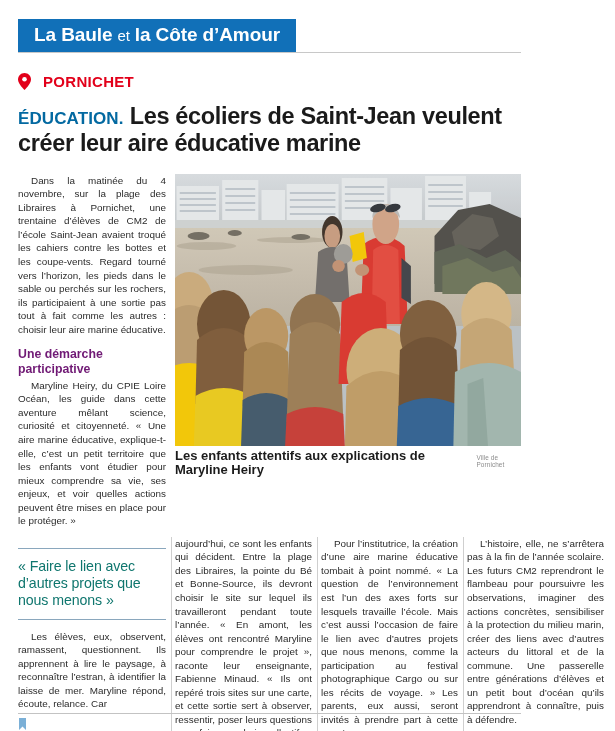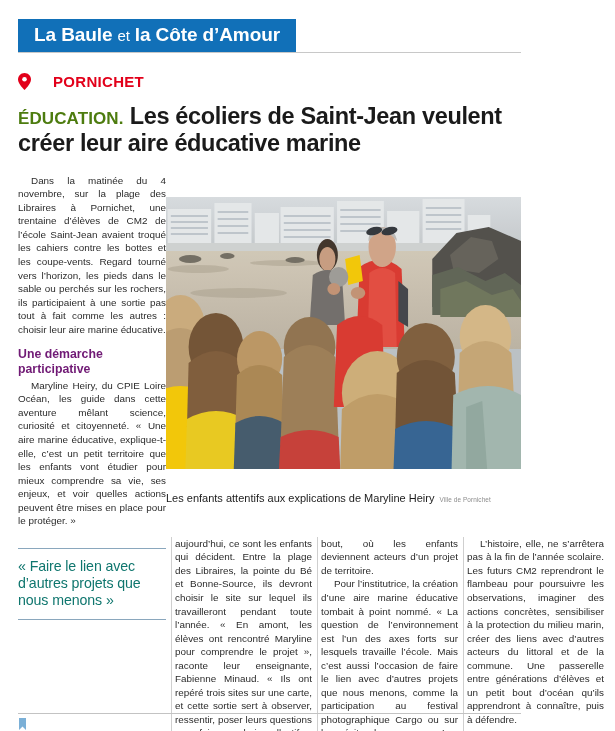--- a/index.html
+++ b/index.html
@@ -49,21 +49,21 @@
     border-bottom: 1px solid #c8c8c8;
     margin-top: -1px;
     height: 1px;
   }
 
   
   .locality {
     margin-top: 19px;
     display: flex;
     align-items: center;
-    gap: 22px;
+    gap: 12px;
     height: 18px;
   }
   .pin-icon {
     display: inline-block;
     width: 13px;
     height: 17px;
     flex: 0 0 auto;
   }
   .locality-name {
     color: #e2001a;
@@ -75,31 +75,31 @@
   
   .headline {
     margin-top: 13px;
     font-size: 23.5px;
     font-weight: bold;
     line-height: 1.17;
     color: #1a1a1a;
     letter-spacing: -0.35px;
   }
   .kicker {
-    color: #4d7c0f;
+    color: #0369a1;
     font-size: 17px;
     font-weight: bold;
     letter-spacing: 0.1px;
   }
 
   
   .top-area {
     margin-top: 14px;
     display: flex;
-    align-items: center;
+    gap: 9px;
   }
   .col-narrow {
     width: 148px;
     flex: 0 0 148px;
   }
   .photo-block {
     flex: 1 1 auto;
     position: relative;
   }
 
@@ -151,24 +151,23 @@
   .photo svg { display: block; }
 
   .caption-row {
     margin-top: 3px;
     display: flex;
     align-items: baseline;
     gap: 5px;
     line-height: 1.1;
   }
   .caption-text {
-    font-size: 11px;
-    font-weight: normal;
+    font-size: 13px;
+    font-weight: bold;
     color: #1c1c1c;
-    margin-top: 20px;
   }
   .caption-credit {
     font-size: 6.4px;
     color: #8c8c8c;
     letter-spacing: 0.1px;
   }
 
   
   .cols4 {
     margin-top: 9px;
@@ -399,31 +398,33 @@
     </div>
   </div>
 
   <div class="cols4">
     <div class="vrule" style="left:152.5px; height:196px;"></div>
     <div class="vrule" style="left:298.5px; height:196px;"></div>
     <div class="vrule" style="left:444.5px; height:196px;"></div>
 
     <div class="col c1">
       <div class="pullquote">« Faire le lien avec d’autres projets que nous menons »</div>
+      <div class="body-text">
+        <p>Les élèves, eux, observent, ramassent, questionnent. Ils apprennent à lire le paysage, à reconnaître l’estran, à identifier la laisse de mer. Maryline répond, écoute, relance. Car</p>
+      </div>
     </div>
 
     <div class="col">
       <div class="body-text">
         <p class="noindent">aujourd’hui, ce sont les enfants qui décident. Entre la plage des Libraires, la pointe du Bé et Bonne-Source, ils devront choisir le site sur lequel ils travailleront pendant toute l’année. « En amont, les élèves ont rencontré Maryline pour comprendre le projet », raconte leur enseignante, Fabienne Minaud. « Ils ont repéré trois sites sur une carte, et cette sortie sert à observer, ressentir, poser leurs questions pour faire un choix collectif. » Une démarche participative jusqu’au</p>
       </div>
     </div>
 
     <div class="col">
       <div class="body-text">
-        <p class="noindent">bout, où les enfants deviennent acteurs d’un projet de territoire.</p>
         <p>Pour l’institutrice, la création d’une aire marine éducative tombait à point nommé. « La question de l’environnement est l’un des axes forts sur lesquels travaille l’école. Mais c’est aussi l’occasion de faire le lien avec d’autres projets que nous menons, comme la participation au festival photographique Cargo ou sur les récits de voyage. » Les parents, eux aussi, seront invités à prendre part à cette aventure</p>
       </div>
     </div>
 
     <div class="col">
       <div class="body-text">
         <p>L’histoire, elle, ne s’arrêtera pas à la fin de l’année scolaire. Les futurs CM2 reprendront le flambeau pour poursuivre les observations, imaginer des actions concrètes, sensibiliser à la protection du milieu marin, créer des liens avec d’autres acteurs du littoral et de la commune. Une passerelle entre générations d’élèves et un petit bout d’océan qu’ils apprendront à connaître, puis à défendre.</p>
       </div>
 
     </div>

